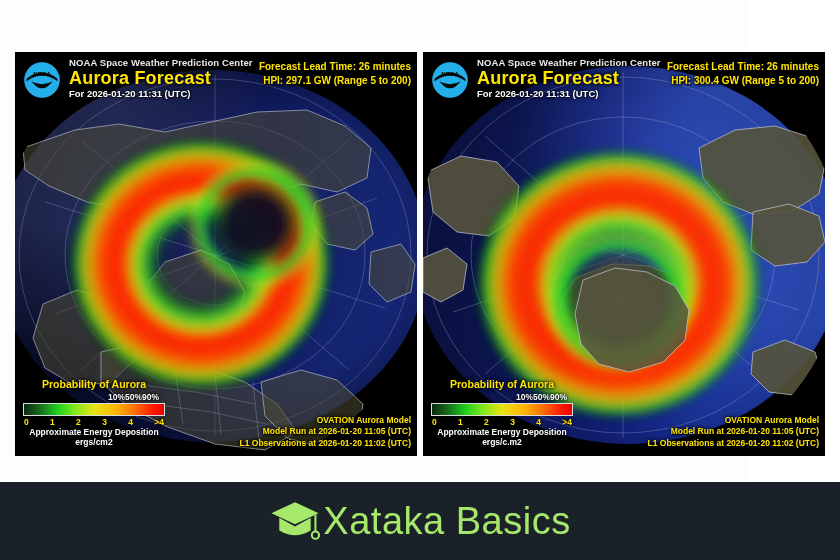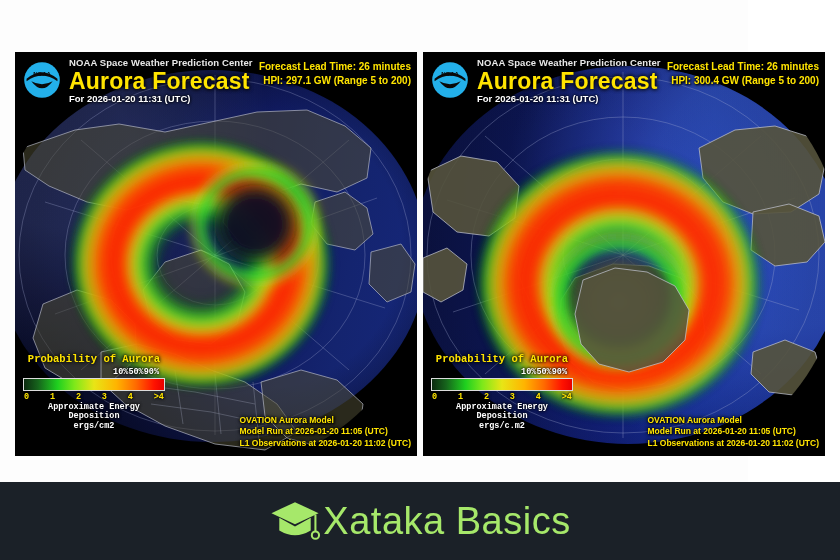--- a/index.html
+++ b/index.html
@@ -60,43 +60,43 @@
 
   
   .aurora{position:absolute;pointer-events:none;}
 
   
   .hdr{position:absolute;left:8px;top:6px;display:flex;align-items:flex-start;gap:8px;z-index:8;}
   .noaa-logo{width:38px;height:38px;flex:none;margin-top:3px;}
   .hdr-txt{line-height:1.05;}
   .hdr-org{color:#e9e9e9;font-size:9.5px;font-weight:bold;letter-spacing:.1px;
            text-shadow:0 0 3px #000,0 0 3px #000;}
-  .hdr-title{color:#ffe400;font-size:23px;font-weight:bold;letter-spacing:.2px;margin:1px 0 1px;
+  .hdr-title{color:#ffe400;font-size:18px;font-weight:bold;letter-spacing:.2px;margin:1px 0 1px;
              text-shadow:0 0 4px #000,0 0 4px #000;}
   .hdr-sub{color:#ffffff;font-size:9.5px;font-weight:bold;text-shadow:0 0 3px #000,0 0 3px #000;}
 
   
   .fc{position:absolute;right:6px;top:8px;text-align:right;z-index:8;line-height:1.35;}
   .fc div{color:#ffe400;font-size:10px;font-weight:bold;text-shadow:0 0 3px #000,0 0 4px #000,1px 1px 2px #000;}
 
   
-  .legend{position:absolute;left:8px;bottom:24px;z-index:8;width:142px;font-family:Liberation Mono, monospace;}
+  .legend{position:absolute;left:8px;bottom:8px;z-index:8;width:142px;}
   .lg-title{color:#ffe400;font-size:10.5px;font-weight:bold;text-align:center;margin-bottom:2px;
             text-shadow:0 0 3px #000,0 0 4px #000;}
   .lg-pct{display:flex;justify-content:flex-end;padding:0 6px 1px;}
   .lg-pct span{color:#ffffff;font-size:8.5px;font-weight:bold;text-shadow:0 0 3px #000,0 0 3px #000;}
   .lg-bar{height:11px;border:1px solid #dcdcdc;
      background:linear-gradient(90deg,#0c2a10 0%,#16641c 10%,#1fd01f 24%,#7ee81a 36%,#e8e516 50%,#ffb400 66%,#ff6a00 80%,#ff1200 93%,#e80000 100%);}
   .lg-nums{display:flex;justify-content:space-between;padding:1px 1px 0;}
   .lg-nums span{color:#ffe400;font-size:8.5px;font-weight:bold;text-shadow:0 0 3px #000,0 0 3px #000;}
   .lg-cap{color:#ffffff;font-size:8.5px;font-weight:bold;text-align:center;margin-top:1px;line-height:1.15;
           text-shadow:0 0 3px #000,0 0 3px #000;}
 
   
-  .credit{position:absolute;right:6px;bottom:7px;z-index:8;line-height:1.35;}
+  .credit{position:absolute;right:6px;bottom:7px;text-align:right;z-index:8;line-height:1.35;}
   .credit div{color:#ffe400;font-size:8.5px;font-weight:bold;text-shadow:0 0 3px #000,0 0 4px #000,1px 1px 2px #000;}
 </style>
 </head>
 <body>
 
 <div class="page">
 
   <div class="panels">
 
     <div class="panel p-left">

